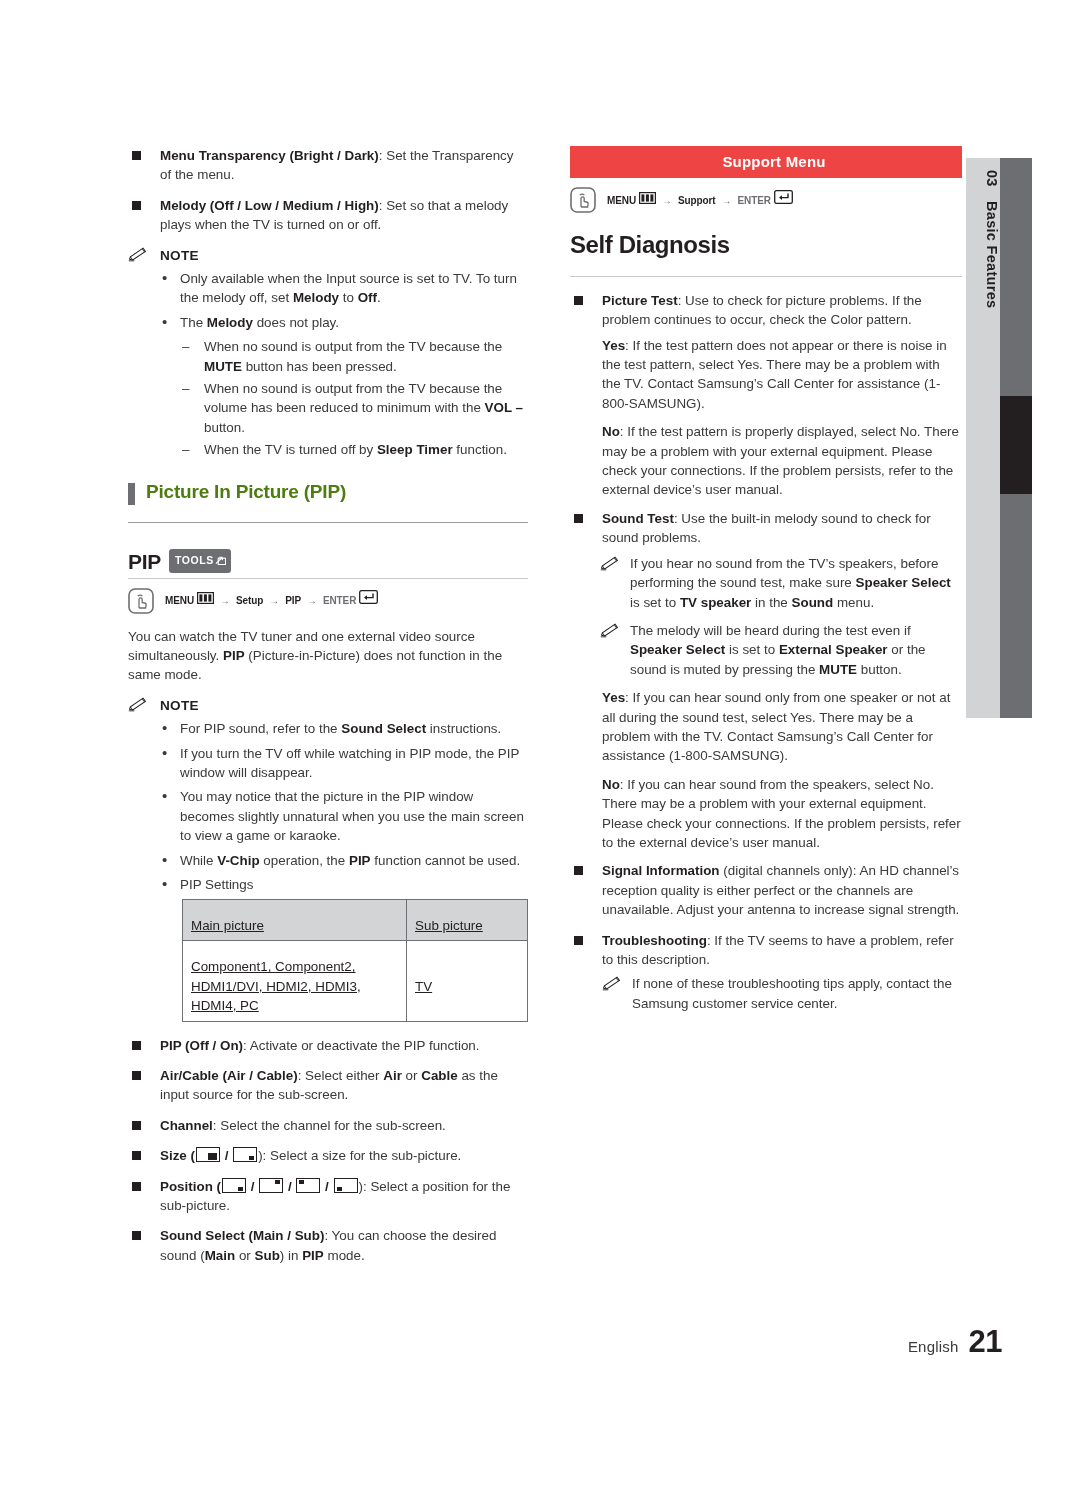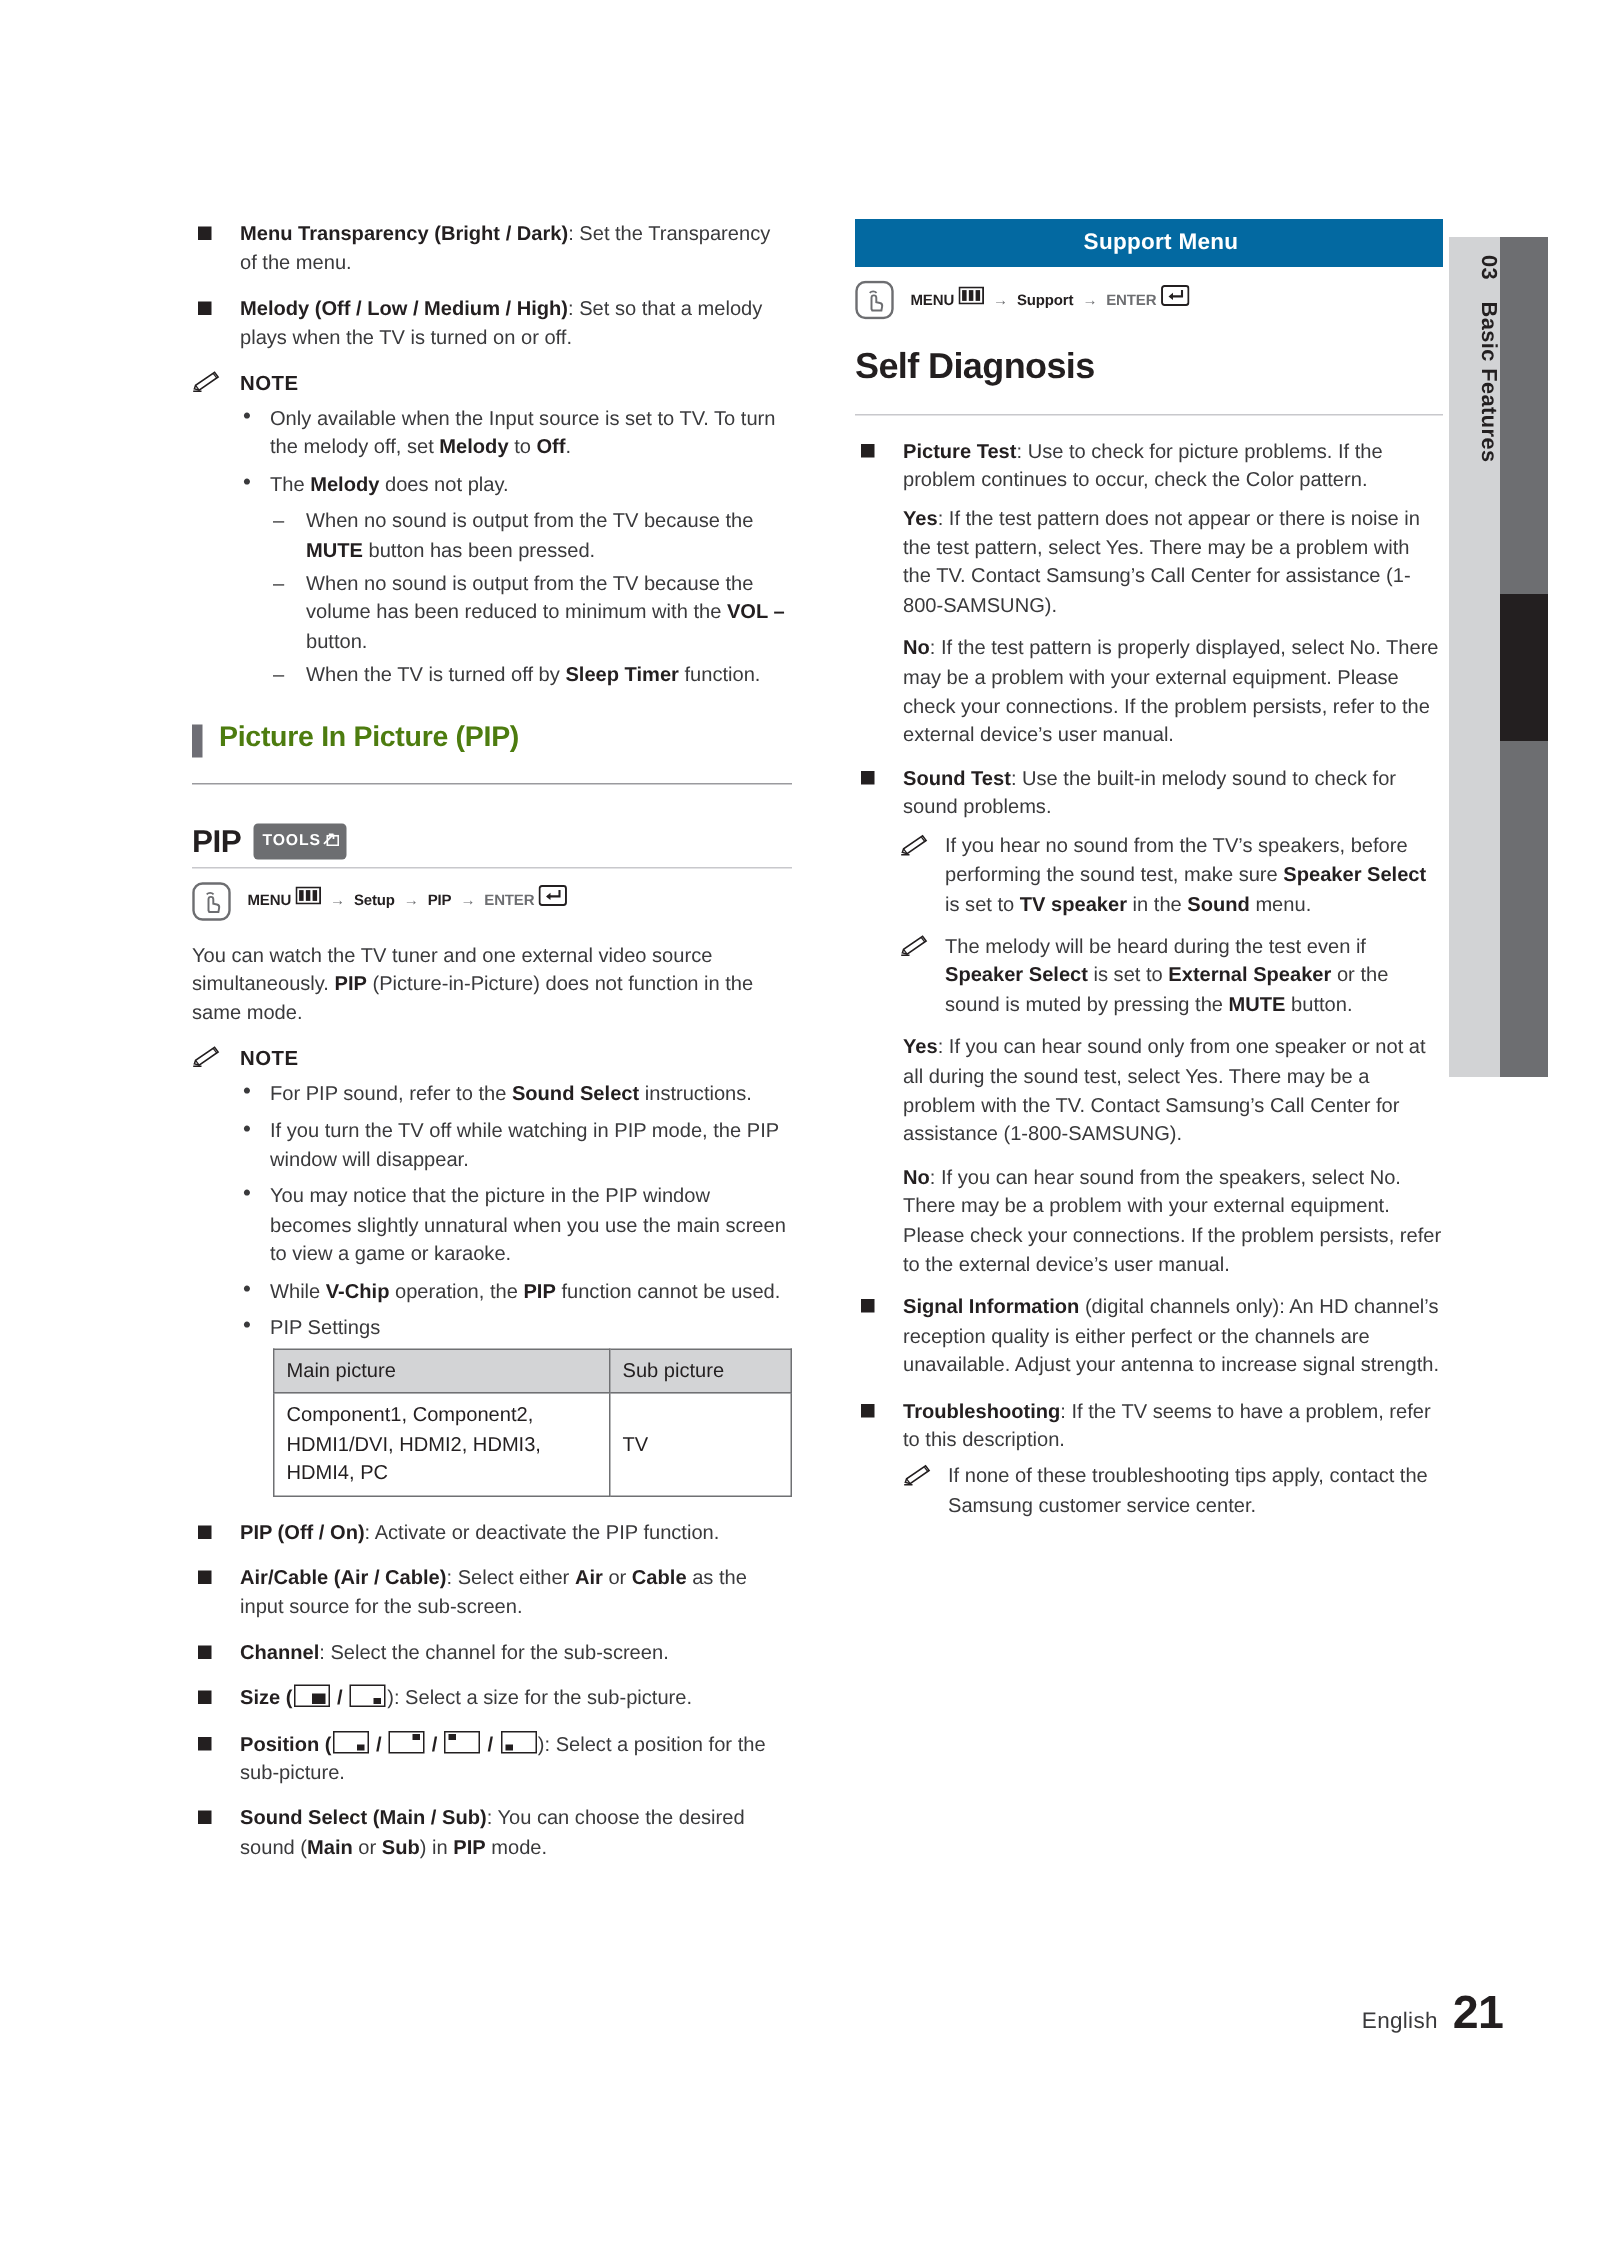--- a/index.html
+++ b/index.html
@@ -164,21 +164,21 @@
     margin-right: 11px;
     flex: none;
   }
   .path .dark { color: #231f20; }
   .path .arr  { margin: 0 6px; color: #6d6e71; font-weight: normal; }
   .menu-ico { display:inline-block; vertical-align:-2px; margin-left:3px; }
   .enter-ico{ display:inline-block; vertical-align:-3px; margin-left:3px; }
 
   
   .support-bar {
-    background: #0369a1;
+    background: #ef4444;
     color: #ffffff;
     text-align: center;
     font-weight: bold;
     font-size: 15px;
     letter-spacing: .2px;
     padding: 6px 0 7px 16px;
   }
   .big-head {
     margin: 22px 0 0 0;
     padding-bottom: 21px;
@@ -192,25 +192,26 @@
   
   .tbl {
     margin: 5px 0 14px 54px;
     border-collapse: collapse;
     width: 346px;
     font-size: 13.4px;
     color: #231f20;
   }
   .tbl th, .tbl td {
     border: 1px solid #6f7073;
-    padding: 4px 8px 5px 8px;
+    padding: 16px 8px 5px 8px;
     text-align: left;
     font-weight: normal;
     line-height: 19px;
     vertical-align: middle;
+    text-decoration: underline;
   }
   .tbl thead th {
     background: #d3d4d6;
     border-bottom: 1px solid #6f7073;
   }
   .tbl .c2 { width: 104px; }
   .tbl td.multi { line-height: 19.4px; }
 
   
   .pipbox {

